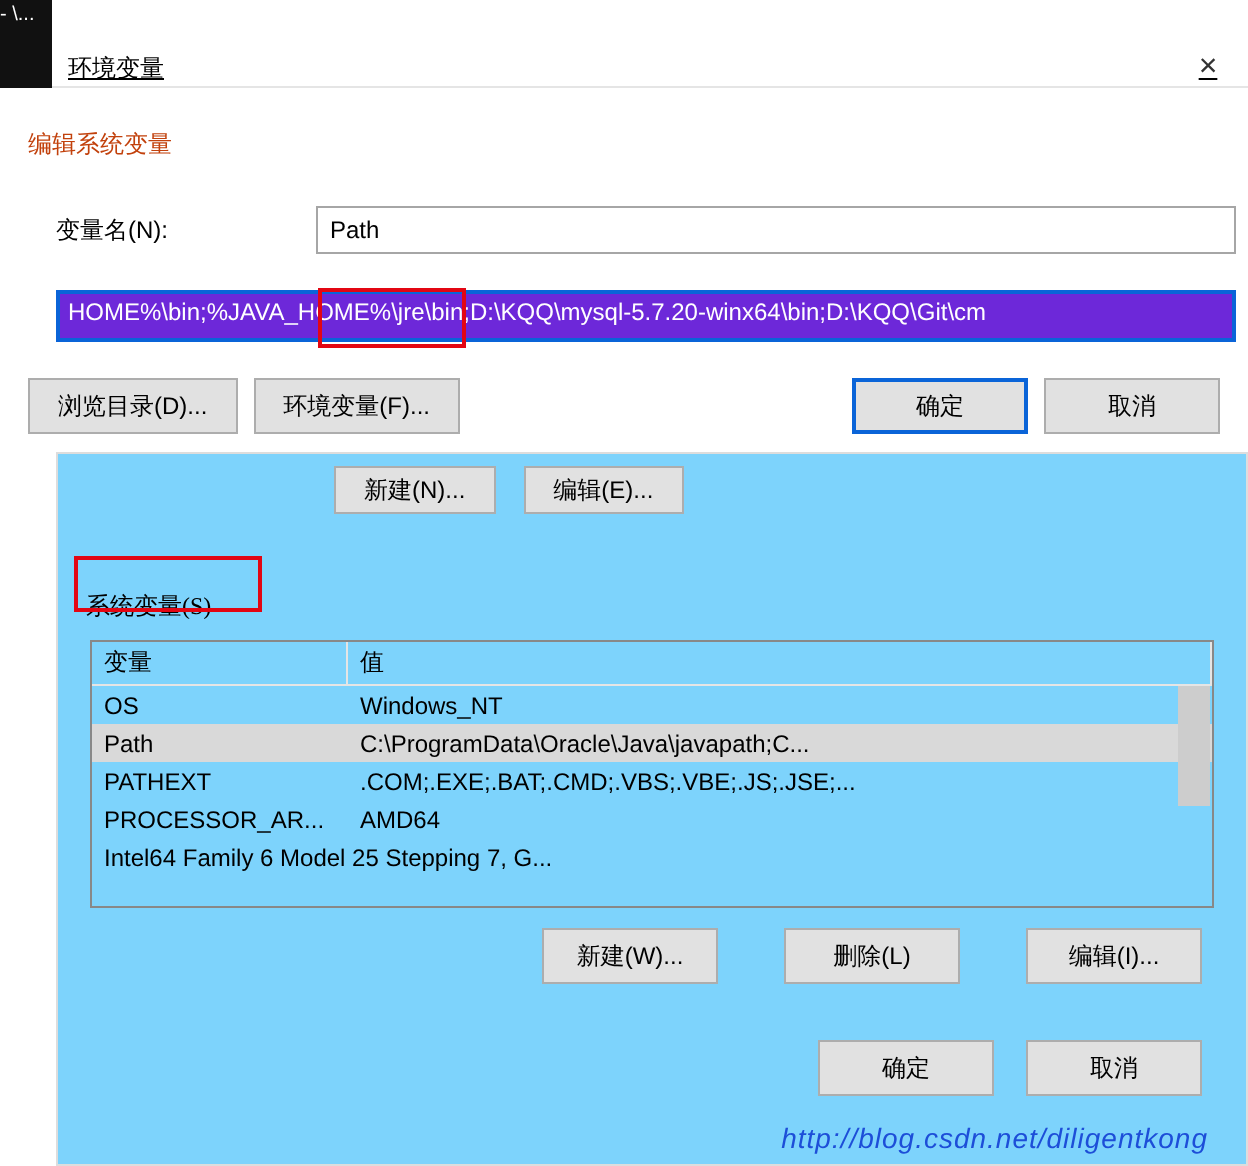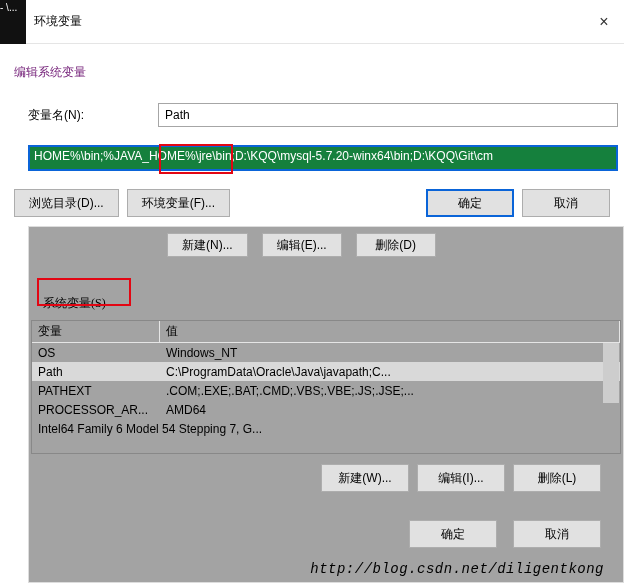--- a/index.html
+++ b/index.html
@@ -1,51 +1,51 @@
 <!DOCTYPE html>
 <html><head>
 <meta charset="utf-8">
 <style>
   * { box-sizing: border-box; font-family: "Microsoft YaHei", "Segoe UI", Tahoma, sans-serif; font-size: 12px; }
   body { margin: 0; background: #fff; width: 624px; height: 583px; overflow: hidden; position: relative; }
   .dark-strip { position: absolute; left: 0; top: 0; width: 26px; height: 44px; background: #111; color:#fff; font-size:10px; padding-top:2px;}
-  .top-title-bar { position: absolute; left: 26px; top: 0; right: 0; height: 44px; border-bottom: 1px solid #e5e5e5; display: flex; align-items: center; padding-left: 8px; }
+  .top-title-bar { position: absolute; left: 26px; top: 0; right: 0; height: 44px; border-bottom: 1px solid #e5e5e5; display: flex; align-items: flex-end; padding-left: 8px; text-decoration: underline; }
   .top-title-bar .title { flex: 1; }
   .top-title-bar .close { width: 40px; text-align: center; font-size: 16px; color: #333; }
   .edit-dialog { position: absolute; left: 8px; top: 52px; right: 0; }
-  .edit-title { color: #701a75; margin: 12px 6px 22px 6px; }
+  .edit-title { color: #c2410c; margin: 12px 6px 22px 6px; }
   .row { display: flex; align-items: center; margin: 0 6px 18px 20px; }
   .row .label { width: 130px; }
   .row .field { flex: 1; }
   .name-input { width: 100%; height: 24px; border: 1px solid #a6a6a6; padding: 2px 6px; background:#fff; }
   .name-highlight { position: absolute; border: 2px solid #e30613; pointer-events: none; }
-  .value-input { width: 100%; height: 26px; border: 2px solid #0a64d8; padding: 2px 4px; background: #15803d; color: #fff; overflow:hidden; white-space:nowrap;}
+  .value-input { width: 100%; height: 26px; border: 2px solid #0a64d8; padding: 2px 4px; background: #6d28d9; color: #fff; overflow:hidden; white-space:nowrap;}
   .btn { display:inline-flex; align-items:center; justify-content:center; height: 28px; min-width: 88px; padding: 0 14px; background: #e1e1e1; border: 1px solid #adadad; margin-right: 8px; cursor: default; }
   .btn.primary { border: 2px solid #0a64d8; background:#e1e1e1;}
   .edit-actions { display:flex; margin: 4px 6px 0 6px; }
   .edit-actions .spacer { flex:1; }
-  .bg-panel { position:absolute; left:28px; top:226px; right:0; bottom:0; border:1px solid #ddd; background:#a3a3a3;}
+  .bg-panel { position:absolute; left:28px; top:226px; right:0; bottom:0; border:1px solid #ddd; background:#7dd3fc;}
   .bg-btnrow { display:flex; justify-content:flex-start; padding:6px 0 0 138px; gap:6px;}
   .bg-btnrow .btn { min-width:80px; height:24px; overflow:hidden;}
   .sys-label { margin: 38px 0 8px 14px; font-family: Liberation Serif, serif; }
   .sys-highlight { position:absolute; border:2px solid #e30613; pointer-events:none;}
-  .table-wrap { margin: 0 2px; border:1px solid #888; height:134px; overflow:hidden; position:relative;}
+  .table-wrap { margin: 0 16px; border:1px solid #888; height:134px; overflow:hidden; position:relative;}
   .table-body { height:100%; overflow-y:auto;}
   .table-head { display:flex; border-bottom:1px solid #e5e5e5; height:22px; align-items:center;}
   .table-head .col { padding:0 6px; border-right:1px solid #e5e5e5; height:100%; display:flex; align-items:center;}
   .col1 { width:128px; }
   .col2 { flex:1; }
   .trow { display:flex; height:19px; align-items:center; }
   .trow.sel { background:#d9d9d9; }
   .trow .c1 { width:128px; padding:0 6px; white-space:nowrap; overflow:hidden; text-overflow:ellipsis;}
   .trow .c2 { flex:1; padding:0 6px; white-space:nowrap; overflow:hidden; text-overflow:ellipsis;}
   .scrollthumb { position:absolute; right:1px; top:22px; width:16px; height:60px; background:#cdcdcd;}
-  .table-actions { display:flex; justify-content:flex-end; margin:10px 14px 0 14px; gap:0;}
+  .table-actions { display:flex; justify-content:flex-end; margin:10px 14px 0 14px; gap:25px;}
   .panel-actions { display:flex; justify-content:flex-end; margin:28px 14px 0 14px; gap:8px;}
-  .watermark { position:absolute; right:20px; bottom:6px; color:#000000; font-style:italic; font-size:14px; font-family: Liberation Mono, monospace; letter-spacing:0.5px;}
+  .watermark { position:absolute; right:20px; bottom:6px; color:#1d4ed8; font-style:italic; font-size:14px; font-family: Liberation Sans, sans-serif; letter-spacing:0.5px;}
 </style>
 </head>
 <body>
 
 <div class="dark-strip">- \...</div>
 
 <div class="top-title-bar">
   <div class="title">环境变量</div>
   <div class="close">×</div>
 </div>
@@ -73,21 +73,20 @@
     <div class="spacer"></div>
     <div class="btn primary">确定</div>
     <div class="btn">取消</div>
   </div>
 </div>
 
 <div class="bg-panel">
   <div class="bg-btnrow">
     <div class="btn">新建(N)...</div>
     <div class="btn">编辑(E)...</div>
-    <div class="btn">删除(D)</div>
   </div>
 
   <div class="sys-label">系统变量(S)</div>
   <div class="sys-highlight" style="left:8px; top:51px; width:94px; height:28px;"></div>
 
   <div class="table-wrap">
     <div class="table-body">
       <div class="table-head">
         <div class="col col1">变量</div>
         <div class="col col2">值</div>
@@ -103,31 +102,31 @@
           </div>
           <div class="trow">
             <div class="c1">PATHEXT</div>
             <div class="c2">.COM;.EXE;.BAT;.CMD;.VBS;.VBE;.JS;.JSE;...</div>
           </div>
           <div class="trow">
             <div class="c1">PROCESSOR_AR...</div>
             <div class="c2">AMD64</div>
           </div>
           <div class="trow">
-            <div class="c2">Intel64 Family 6 Model 54 Stepping 7, G...</div>
+            <div class="c2">Intel64 Family 6 Model 25 Stepping 7, G...</div>
           </div>
         </div>
     </div>
     <div class="scrollthumb"></div>
   </div>
 
   <div class="table-actions">
     <div class="btn">新建(W)...</div>
+    <div class="btn">删除(L)</div>
     <div class="btn">编辑(I)...</div>
-    <div class="btn">删除(L)</div>
   </div>
 
   <div class="panel-actions">
     <div class="btn">确定</div>
     <div class="btn">取消</div>
   </div>
 </div>
 
 <div class="watermark">http://blog.csdn.net/diligentkong</div>
 

